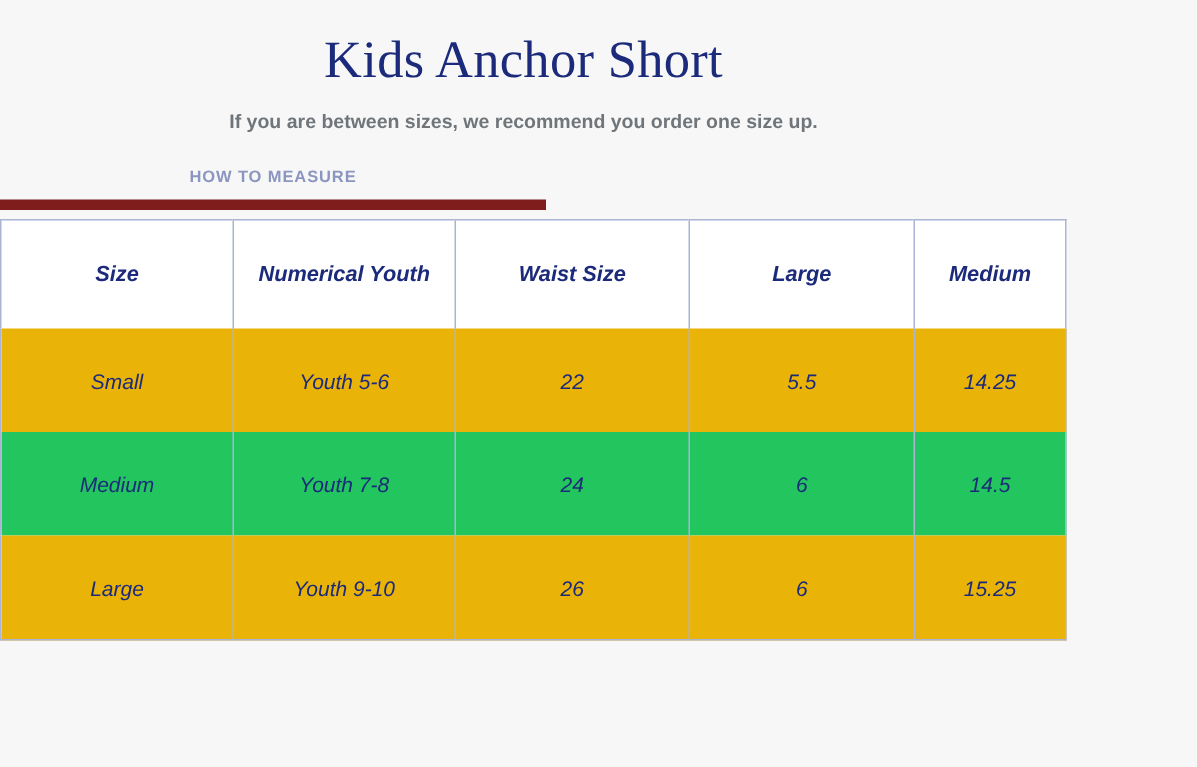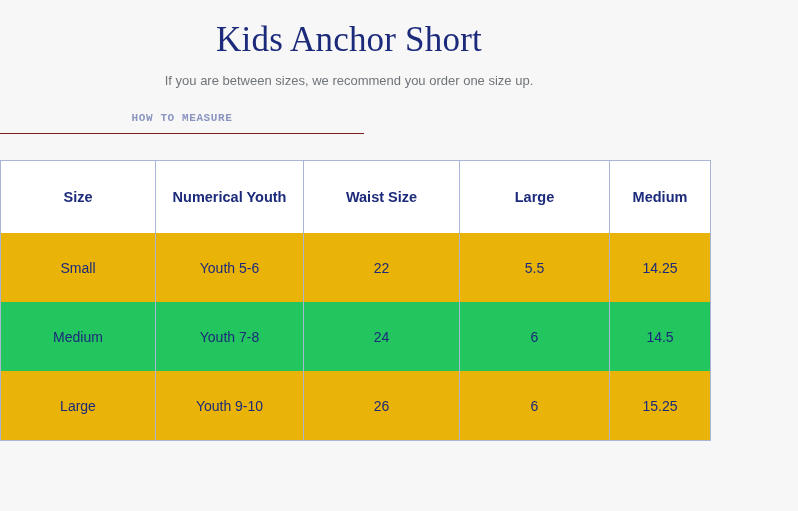--- a/index.html
+++ b/index.html
@@ -32,21 +32,21 @@
     color: #1b2a7a;
     font-weight: 400;
     letter-spacing: 0.2px;
     margin: 0;
   }
   .page-subtitle {
     font-family: "Liberation Sans", sans-serif;
     font-size: 13px;
     line-height: 18px;
     color: #70757a;
-    font-weight: 400;
+    font-weight: 700;
     margin: 10px 0 0 0;
   }
 
   
   .tabs {
     display: flex;
     width: 720px;
     margin: 22px auto 0 auto;
     align-items: flex-end;
   }
@@ -61,29 +61,29 @@
     user-select: none;
   }
   .tab-size-chart {
     width: 356px;
     color: #1b2a7a;
     border-bottom: 3px solid #1b2a7a;
   }
   .tab-how-to-measure {
     width: 364px;
     color: #8b96c0;
-    border-bottom: 1px solid #7f1d1d;
+    border-bottom: 7px solid #7f1d1d;
     padding-bottom: 9px;
-    font-family: Liberation Mono, monospace;
   }
 
   
   .table-wrap {
     width: 710px;
-    margin: 26px auto 0 auto;
+    margin: 6px auto 0 auto;
+    font-style: italic;
   }
   table.size-table {
     width: 710px;
     border-collapse: collapse;
     table-layout: fixed;
     background: #ffffff;
     border: 1px solid #aab4d4;
   }
   table.size-table col.c0 { width: 155px; }
   table.size-table col.c1 { width: 148px; }

